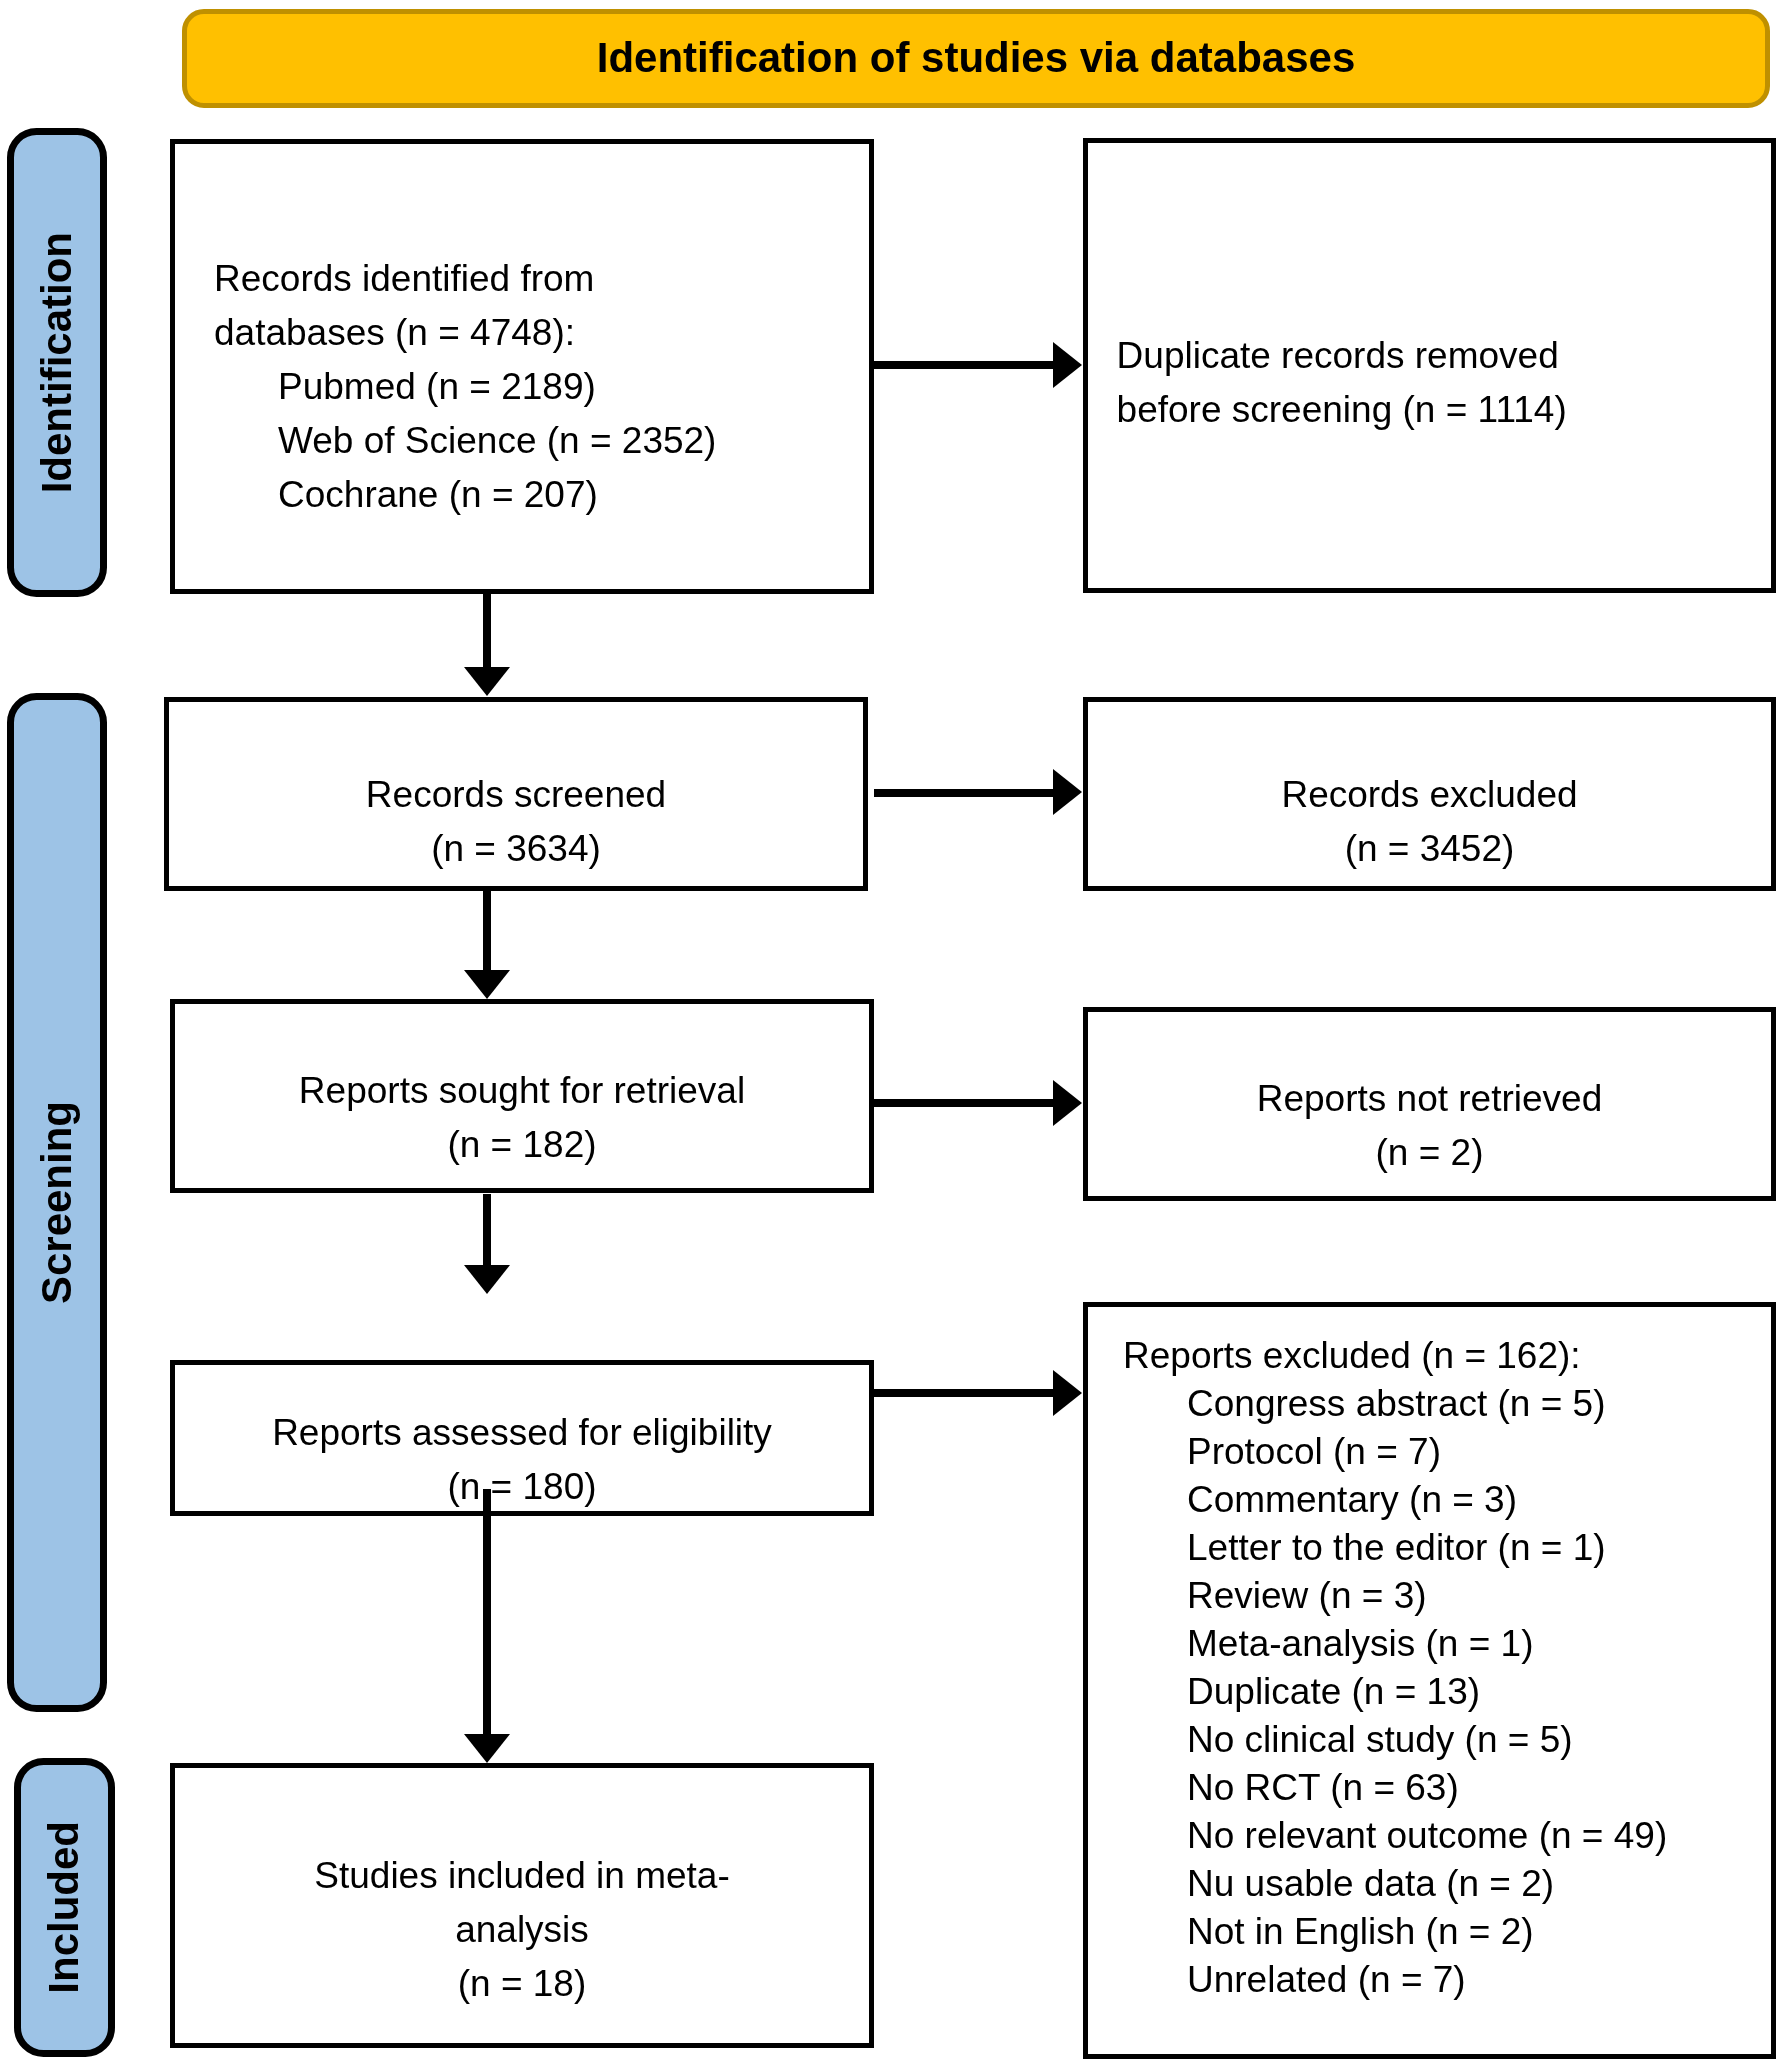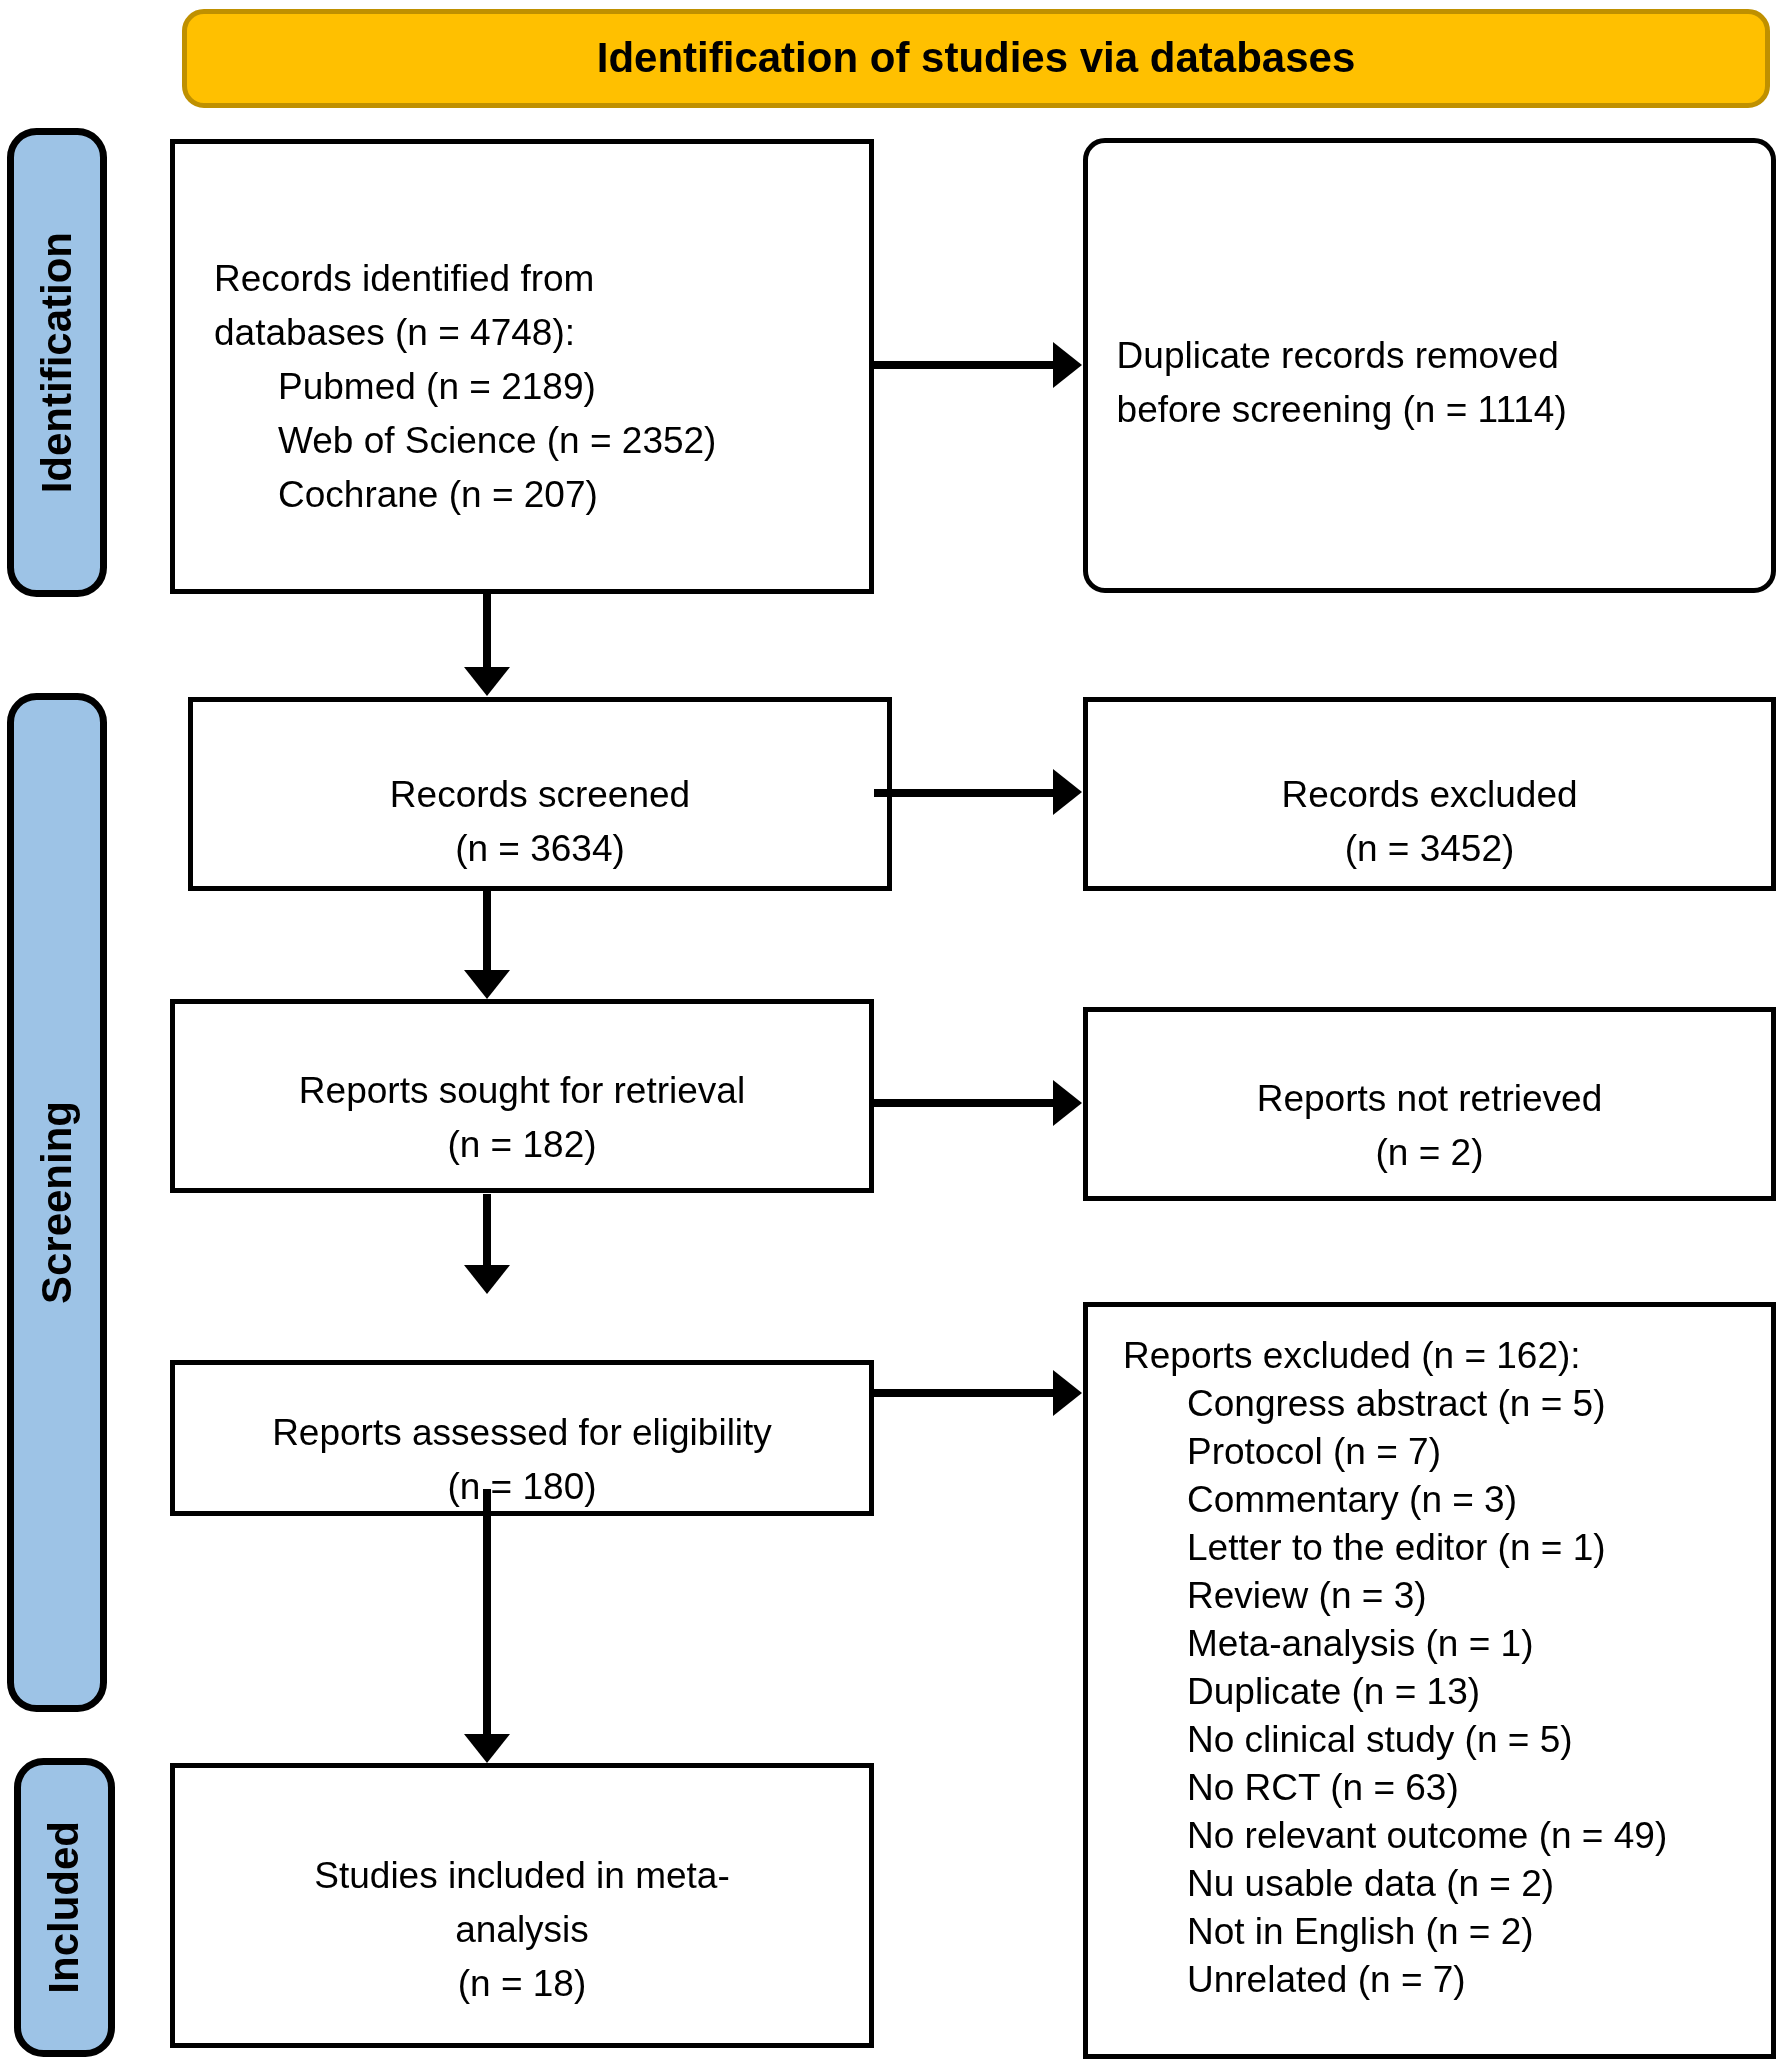--- a/index.html
+++ b/index.html
@@ -37,22 +37,22 @@
     position: absolute; box-sizing: border-box;
     background: var(--box_fill, #FFFFFF);
     border: 5.9px solid var(--box_border, #000000);
     display: flex; flex-direction: column;
     font-size: 37px; line-height: 54px;
   }
   .box .line { white-space: nowrap; }
   .indent { padding-left: 64px; }
   .center { align-items: center; justify-content: center; text-align: center; }
   #b1 { left: 170px;  top: 139px;  width: 704px; height: 455px;  padding: 108px 14.8px 0 39px; }
-  #b2 { left: 1083px; top: 138px;  width: 693px; height: 455px;  padding: 34px 9.8px 0 28.6px; justify-content: center; border-radius: 22px; }
-  #b3 { left: 188px;  top: 697px; width: 704px; height: 194px;  padding-top: 56px; }
+  #b2 { left: 1083px; top: 138px;  width: 693px; height: 455px;  padding: 34px 9.8px 0 28.6px; justify-content: center; }
+  #b3 { left: 164px;  top: 697px; width: 704px; height: 194px;  padding-top: 56px; }
   #b4 { left: 1083px; top: 697px; width: 693px; height: 194px;  padding-top: 56px; }
   #b5 { left: 170px;  top: 999px; width: 704px; height: 194px;  padding-top: 44px; }
   #b6 { left: 1083px; top: 1007px; width: 693px; height: 194px;  padding-top: 44px; }
   #b7 { left: 170px;  top: 1360px; width: 704px; height: 156px;  padding-top: 44px; }
   #b8 { left: 1083px; top: 1302px; width: 693px; height: 757px; padding: 24.6px 9.8px 0 35px; line-height: 48px; }
   #b9 { left: 170px;  top: 1763px; width: 704px; height: 285px;  padding-top: 49px; }
   
   .shaft-v { position: absolute; width: 7.9px; background: var(--arrow_color, #000000); }
   .shaft-h { position: absolute; height: 7.9px; background: var(--arrow_color, #000000); }
   .head-down {

